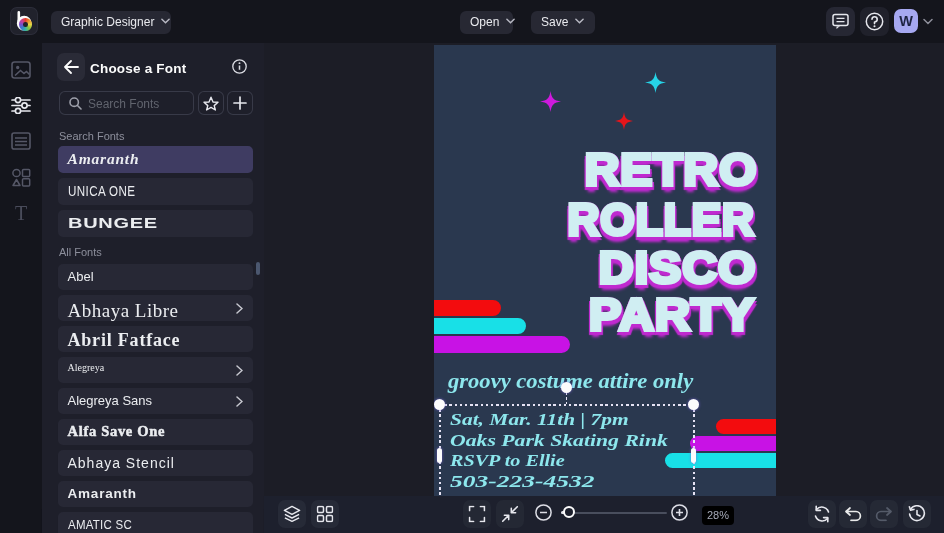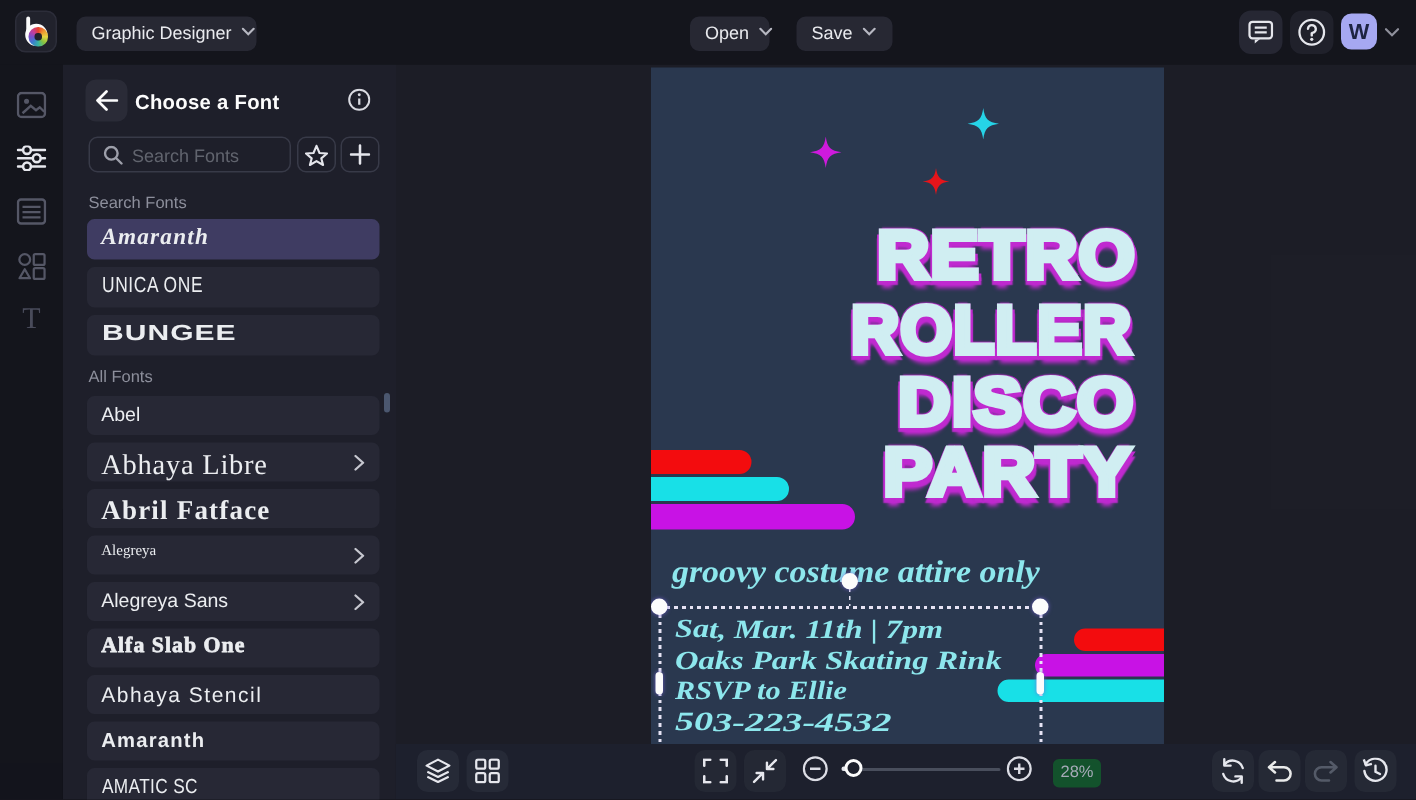--- a/index.html
+++ b/index.html
@@ -53,21 +53,21 @@
   
   .dashh { position:absolute; height:1.6px; background:repeating-linear-gradient(90deg,#e9e6f7 0 2.5px,transparent 2.5px 5.2px); }
   .dashv { position:absolute; width:1.6px; background:repeating-linear-gradient(180deg,#e9e6f7 0 2.5px,transparent 2.5px 5.2px); }
   .handle { position:absolute; width:11px; height:11px; border-radius:50%; background:#fff; box-shadow:0 0 3px rgba(120,100,220,.8); }
   .pill { position:absolute; width:5px; height:15px; border-radius:3px; background:#fff; box-shadow:0 0 3px rgba(120,100,220,.8); }
 
   
   #btoolbar { position:absolute; left:264px; top:496px; width:680px; height:37px; background:#1e212e; z-index:4; }
   .bbtn { position:absolute; top:4px; width:28px; height:28px; background:#272b38; border-radius:7px; }
   .bbtn svg, .bbtn span { position:absolute; left:50%; top:50%; transform:translate(-50%,-50%); }
-  #zoomlabel { position:absolute; left:438px; top:10px; width:32px; height:19px; background:#14532d; border-radius:4px;
+  #zoomlabel { position:absolute; left:438px; top:10px; width:32px; height:19px; background:#000000; border-radius:4px;
     color:#a9adbb; font-size:11px; line-height:19px; text-align:center; }
 </style>
 </head>
 <body>
 <div id="stage">
 
   <div id="topbar">
     <div id="logo">
       <svg width="28" height="28" viewBox="0 0 28 28" style="position:absolute;left:-1px;top:-1px">
         <rect x="7.5" y="4" width="2.6" height="12" rx="1.3" fill="#fff"></rect>
@@ -207,21 +207,21 @@
           <path d="M1 1l5 4.5L1 10" stroke="#c9cad2" stroke-width="1.5" fill="none" stroke-linecap="round"></path>
         </svg>
     </div>
     <div class="frow" style="top:345px;height:26px;">
       <span class="nm" style="top:5px;font-size:13px;">Alegreya Sans</span>
       <svg class="ch" width="7" height="11" viewBox="0 0 7 11">
           <path d="M1 1l5 4.5L1 10" stroke="#c9cad2" stroke-width="1.5" fill="none" stroke-linecap="round"></path>
         </svg>
     </div>
     <div class="frow" style="top:376px;height:26px;">
-      <span class="nm" style="top:4px;font-family:'Liberation Serif',serif;font-weight:bold;font-size:14.5px;letter-spacing:.7px;-webkit-text-stroke:.5px #eef0f3;">Alfa Slab One</span>
+      <span class="nm" style="top:4px;font-family:'Liberation Serif',serif;font-weight:bold;font-size:14.5px;letter-spacing:.7px;-webkit-text-stroke:.5px #eef0f3;">Alfa Save One</span>
     </div>
     <div class="frow" style="top:407px;height:26px;">
       <span class="nm" style="top:4.5px;font-size:14px;letter-spacing:1px;">Abhaya Stencil</span>
     </div>
     <div class="frow" style="top:438px;height:26px;">
       <span class="nm" style="top:4.5px;font-weight:bold;font-size:13.5px;letter-spacing:.8px;">Amaranth</span>
     </div>
     <div class="frow" style="top:469px;height:26px;">
       <span class="nm" style="top:5px;font-size:13.5px;transform:scaleX(.85);transform-origin:left;letter-spacing:.3px;">AMATIC SC</span>
     </div>

